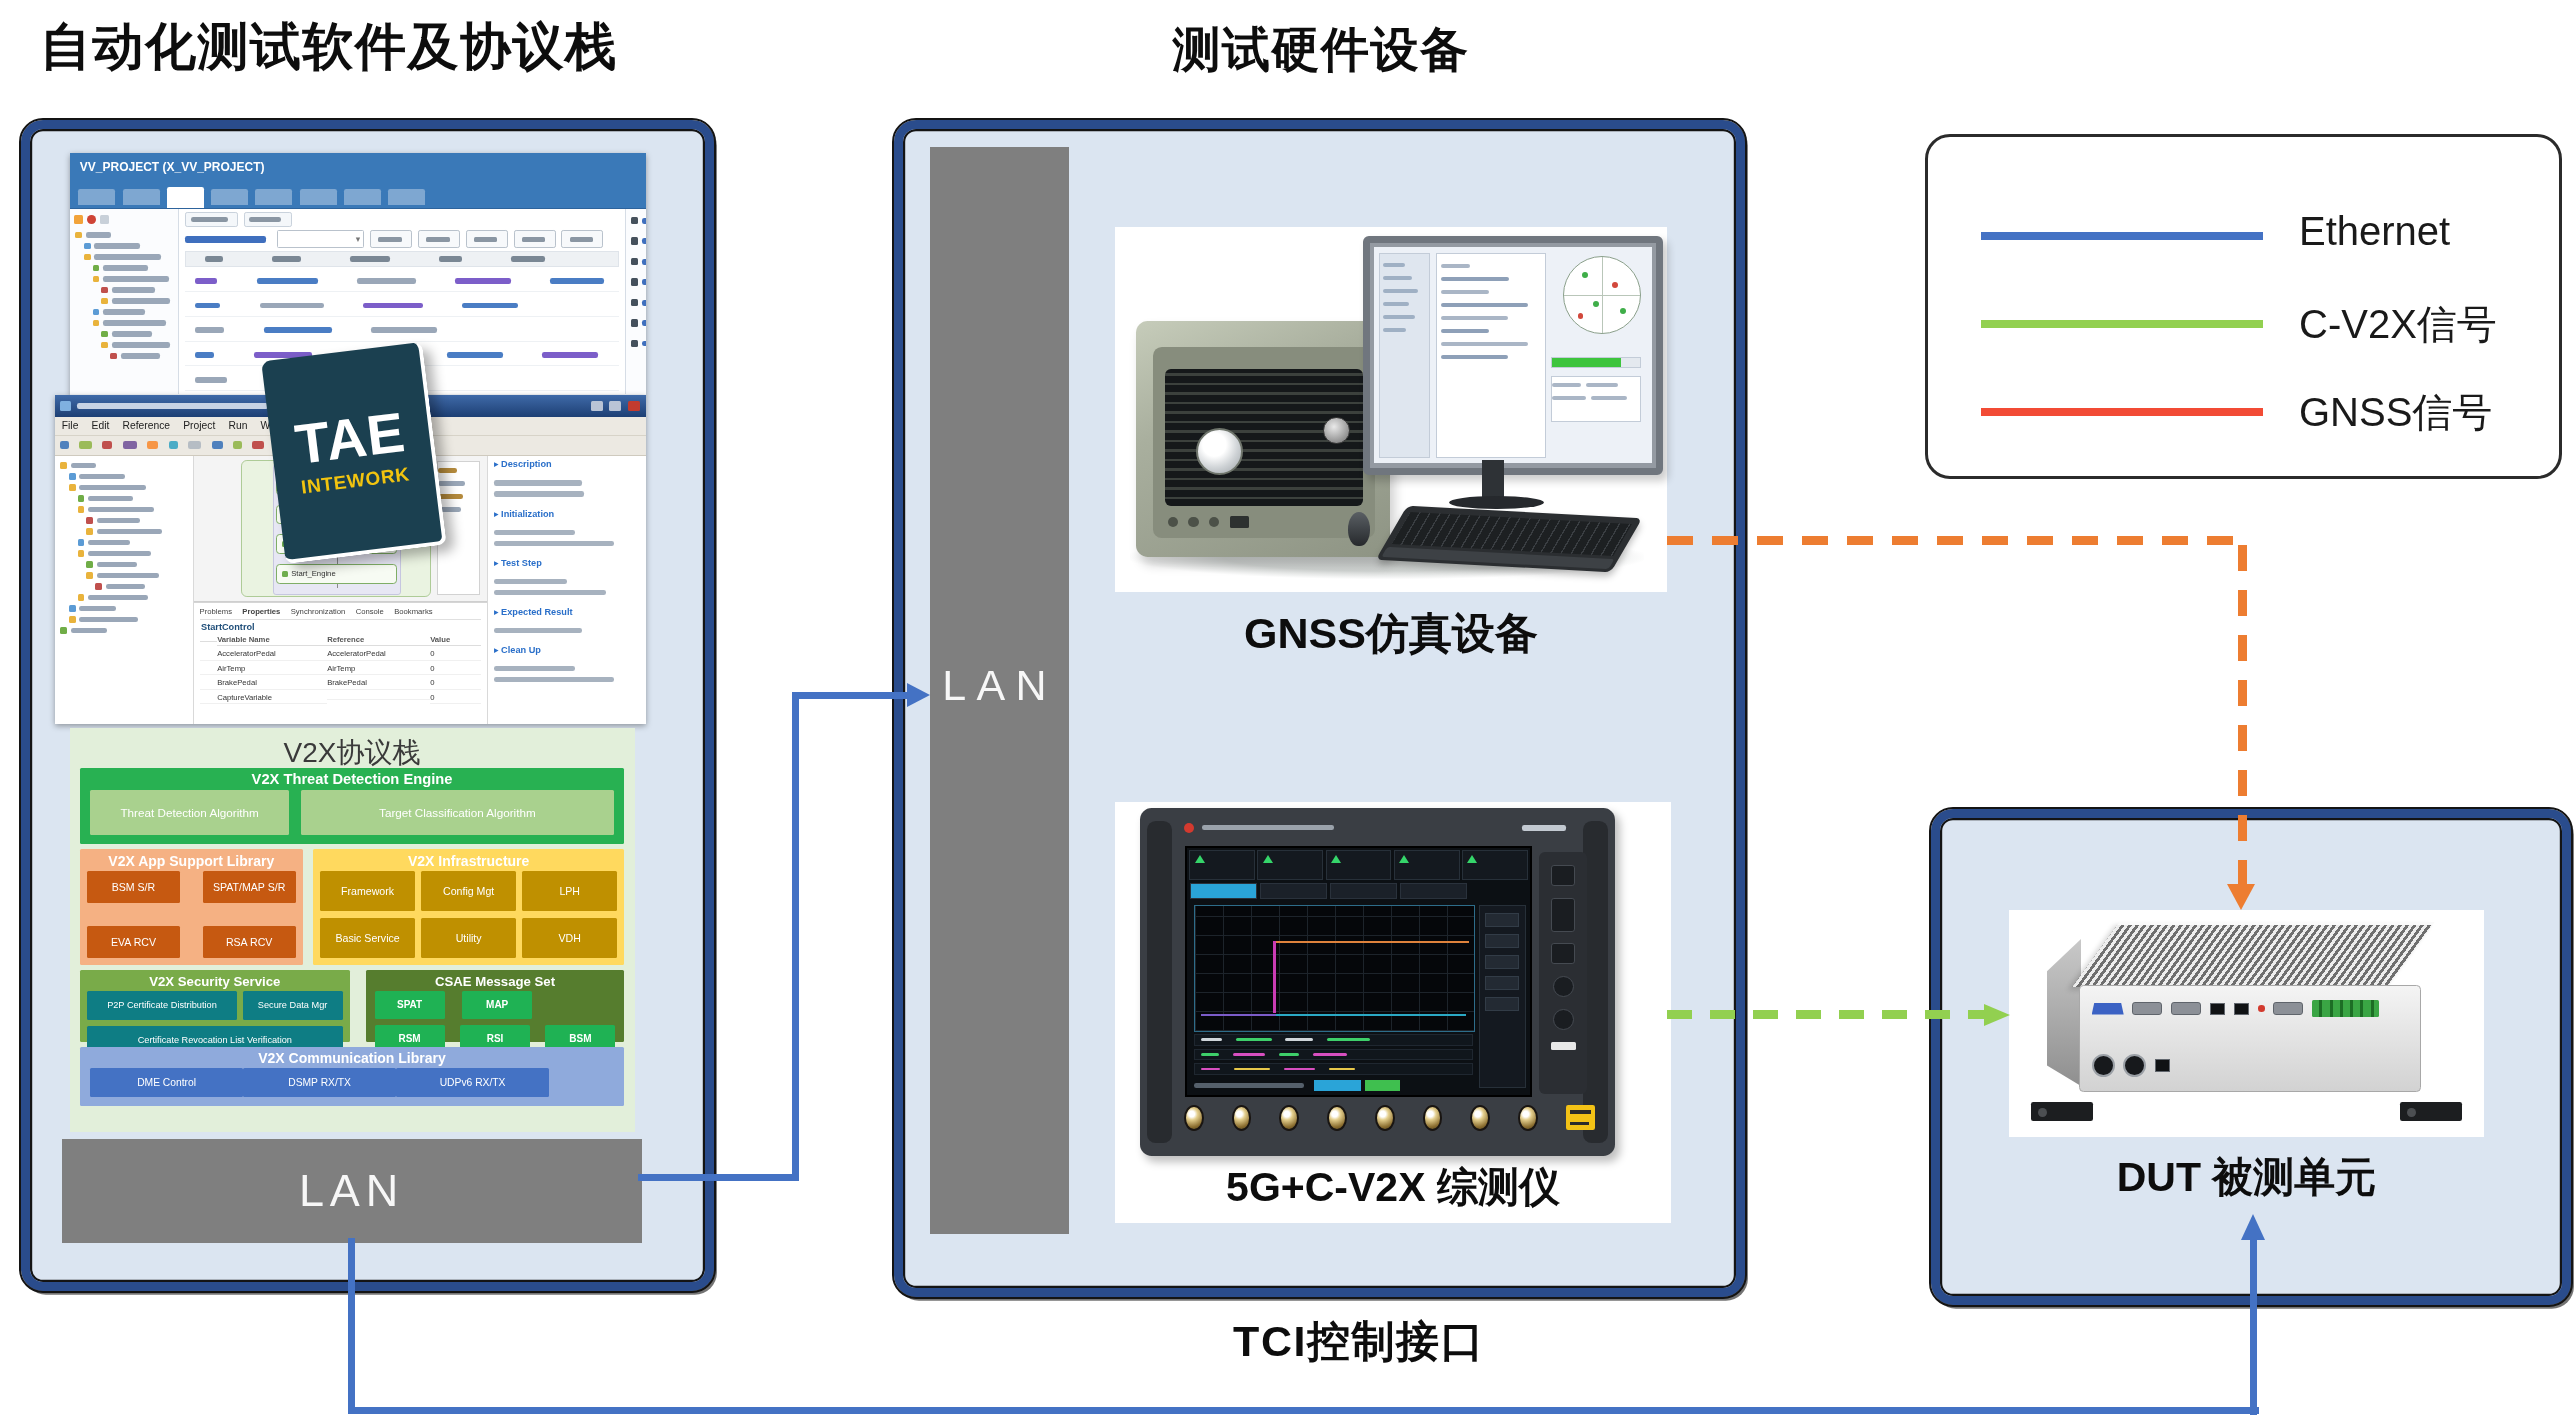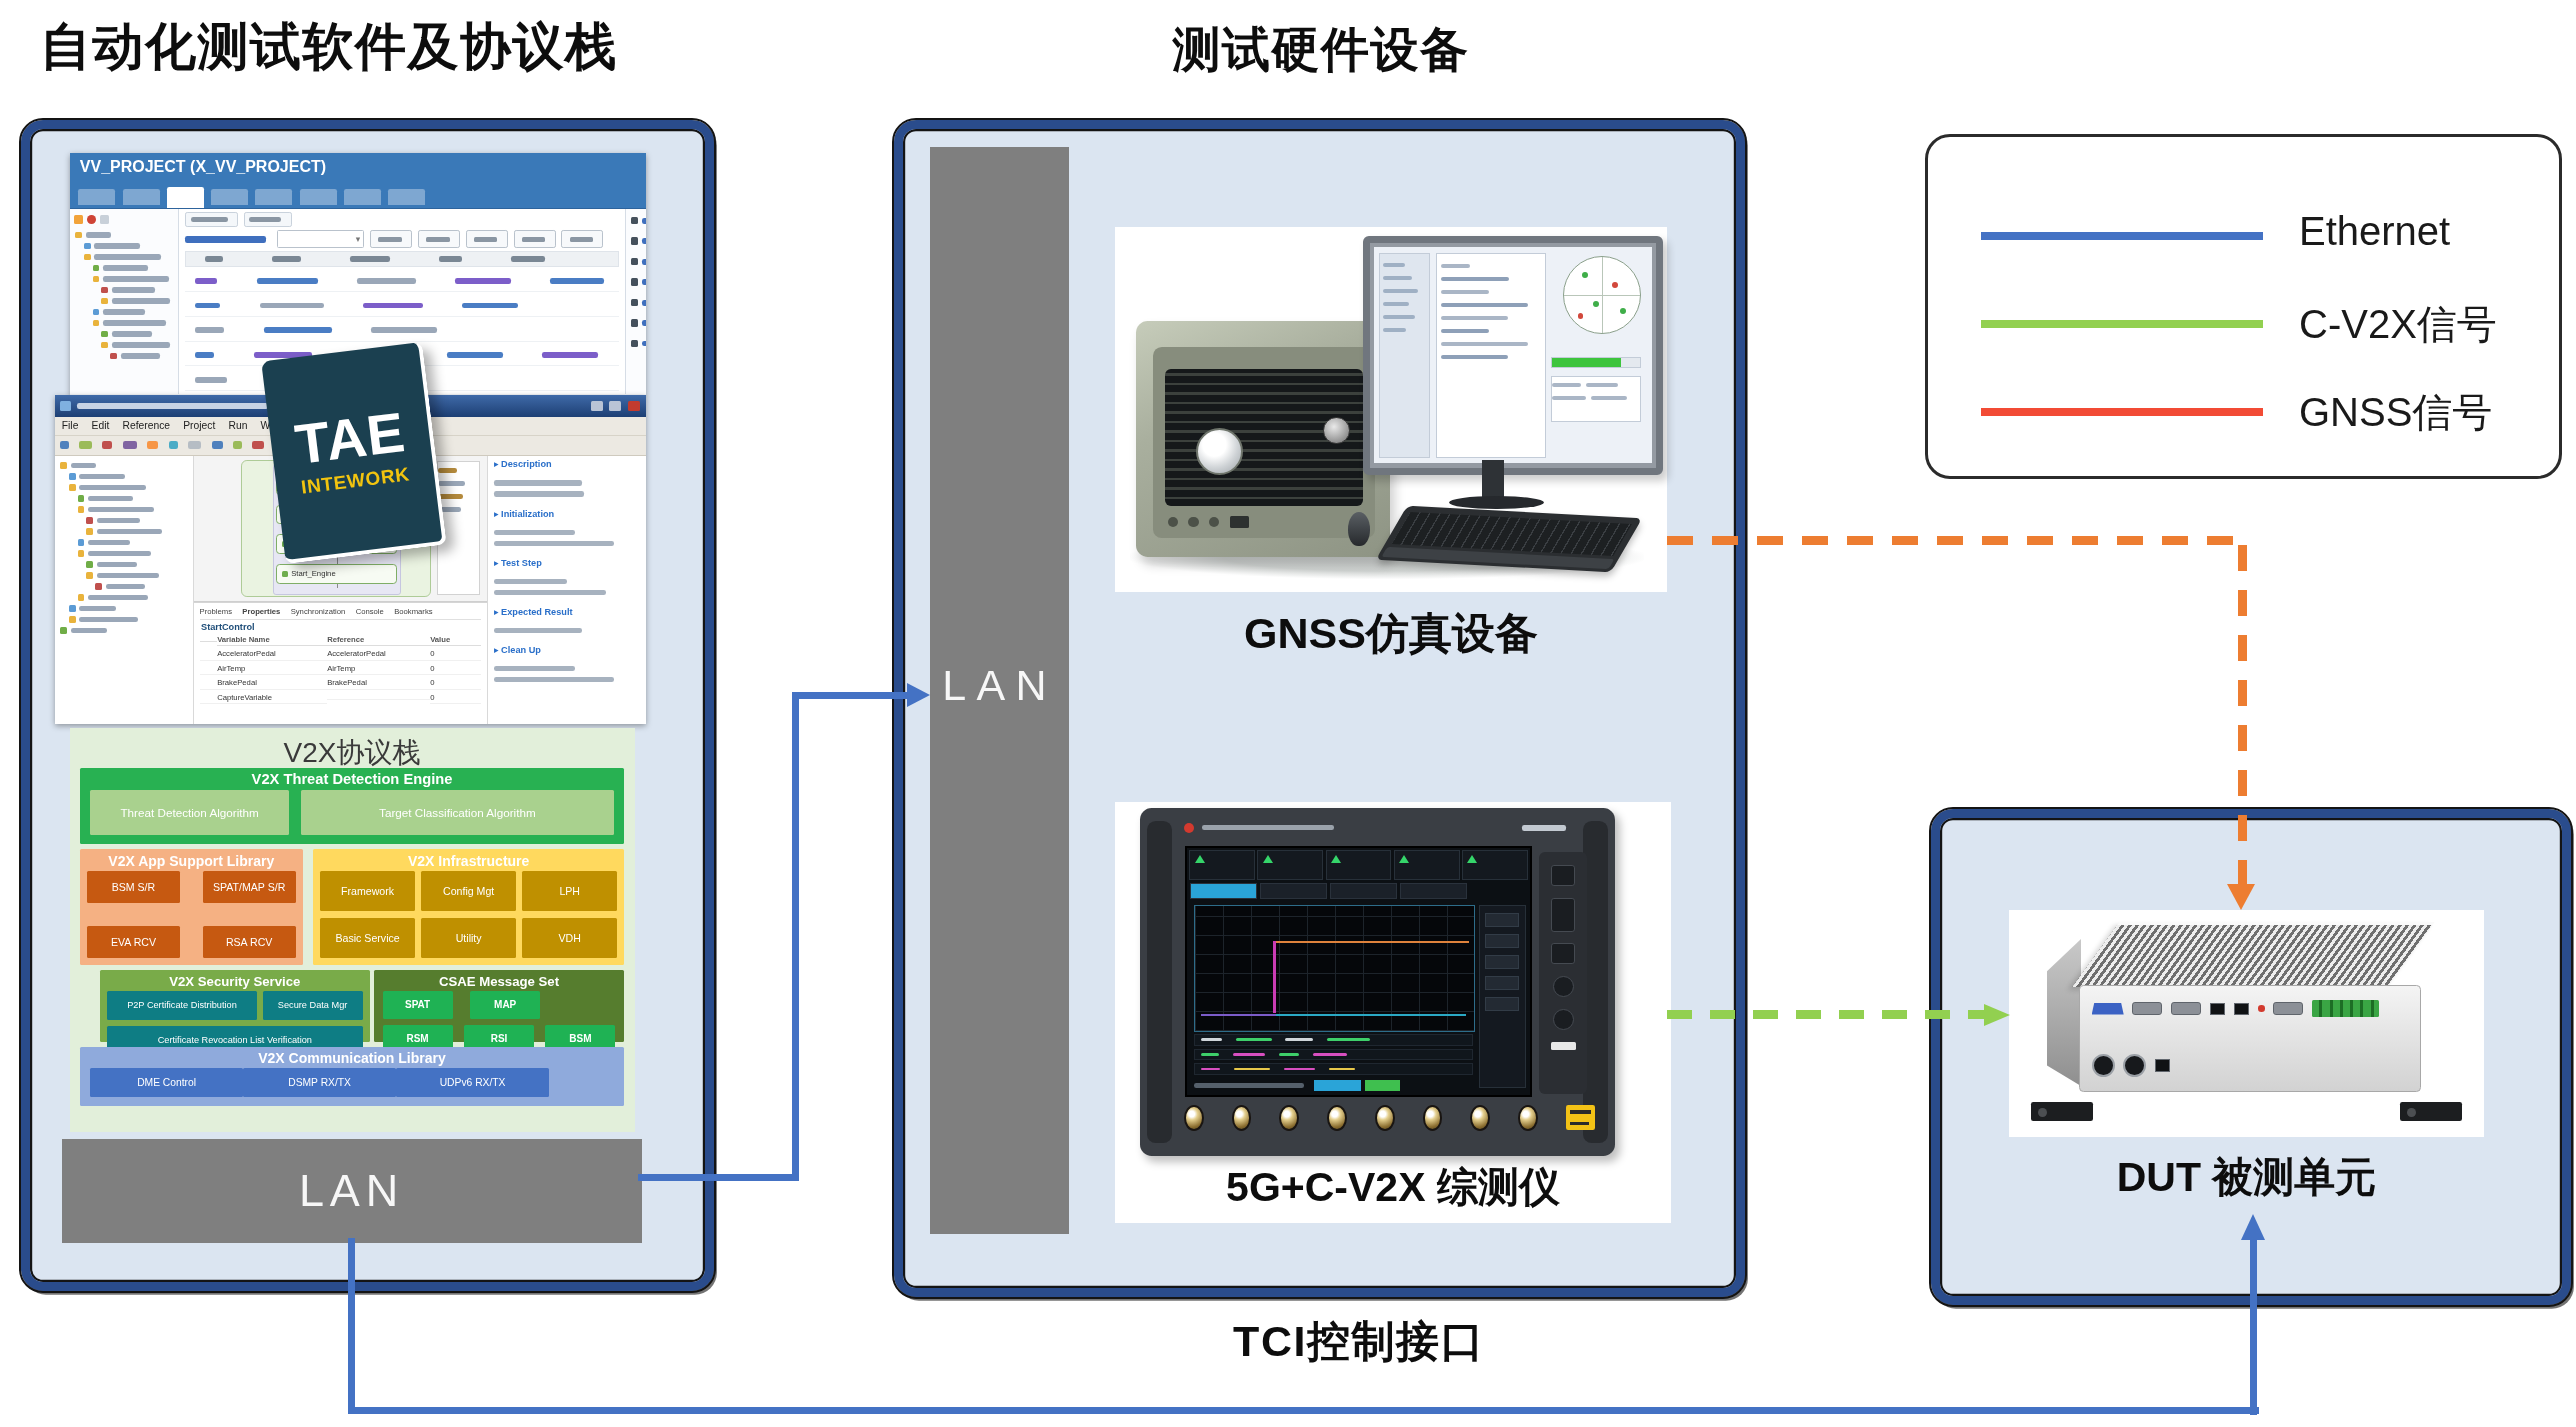--- a/index.html
+++ b/index.html
@@ -31,21 +31,21 @@
 
   
   .dev-label{position:absolute;font-weight:700;color:#0d0d0d;text-align:center;white-space:nowrap;}
 
   
   .white-box{position:absolute;background:#ffffff;}
 
   
   .win{position:absolute;background:#f2f5f9;box-shadow:0 1.5px 5.9px rgba(0,0,0,.35);overflow:hidden;}
   .w1-titlebar{height:29px;background:#3a79b8;display:flex;align-items:center;padding:0 10.3px;}
-  .w1-title{color:#fff;font-size:16px;font-weight:700;filter:blur(0.3px);white-space:nowrap;}
+  .w1-title{color:#fff;font-size:12px;font-weight:700;filter:blur(0.3px);white-space:nowrap;}
   .w1-tabs{height:26.4px;background:#3a79b8;border-bottom:1.5px solid #2d639c;display:flex;align-items:flex-end;gap:7.3px;padding:0 8.8px;}
   .w1-pill{height:16px;width:37px;border-radius:2.2px 2.2px 0 0;background:rgba(255,255,255,.35);margin-bottom:2.9px;}
   .w1-pill.active{background:#fff;height:20.5px;margin-bottom:0;}
   .w1-body{display:flex;height:185px;}
   .w1-left{width:103px;background:#fbfcfe;border-right:0.7px solid #d6dde6;padding:4.4px 2.9px;}
   .w1-main{flex:1;background:#fff;padding:2.9px 5.9px;display:flex;flex-direction:column;gap:2.9px;}
   .w1-right{width:63px;background:#fbfcfe;border-left:0.7px solid #d6dde6;padding:5.9px 4.4px;display:flex;flex-direction:column;gap:8.8px;}
   .crumb-row{display:flex;gap:5.9px;align-items:center;height:17.6px;}
   .chip{height:13.2px;border:0.7px solid #c9d2dc;border-radius:2.2px;background:#f4f7fa;display:flex;align-items:center;padding:0 4.4px;}
   .ctrl-row{display:flex;gap:5.9px;align-items:center;height:20.5px;}
@@ -110,21 +110,21 @@
   #blk-engine .cells{display:flex;gap:11.7px;height:45px;}
   #blk-engine .cell{background:#a9d18e;font-size:11.7px;}
   .row-mid{display:flex;gap:10.3px;height:116px;}
   #blk-app{width:223px;background:#f5b183;padding:1.5px 7.3px;}
   #blk-infra{flex:1;background:#ffd95e;padding:1.5px 7.3px;}
   #blk-app .blk-head,#blk-infra .blk-head{font-size:14px;line-height:20.5px;}
   .grid2{display:grid;grid-template-columns:1fr 1fr;gap:23px;height:87px;}
   .grid3{display:grid;grid-template-columns:1fr 1fr 1fr;gap:6.6px;height:87px;}
   #blk-app .cell{background:#c65911;font-size:10.6px;}
   #blk-infra .cell{background:#bf9000;font-size:10.6px;}
-  .row-sec{display:flex;gap:4px;height:72px;margin-left:20px;}
+  .row-sec{display:flex;gap:16px;height:72px;}
   #blk-security{width:270px;background:#79ab49;padding:1.5px 7.3px;}
   #blk-security .blk-head{font-size:13.2px;line-height:19px;}
   #blk-security .r1{display:flex;gap:5.9px;height:29px;margin-bottom:5.9px;}
   #blk-security .r1 .cell:first-child{flex:1.5;}
   #blk-security .r1 .cell:last-child{flex:1;}
   #blk-security .r2 .cell{height:29px;}
   #blk-security .cell{background:#0e7d84;font-size:9.2px;}
   #blk-csae{flex:1;background:#567d2e;padding:1.5px 8.8px;}
   #blk-csae .blk-head{font-size:13.2px;line-height:19px;}
   #blk-csae .r1{display:flex;gap:17.6px;height:28px;margin-bottom:5.9px;}

